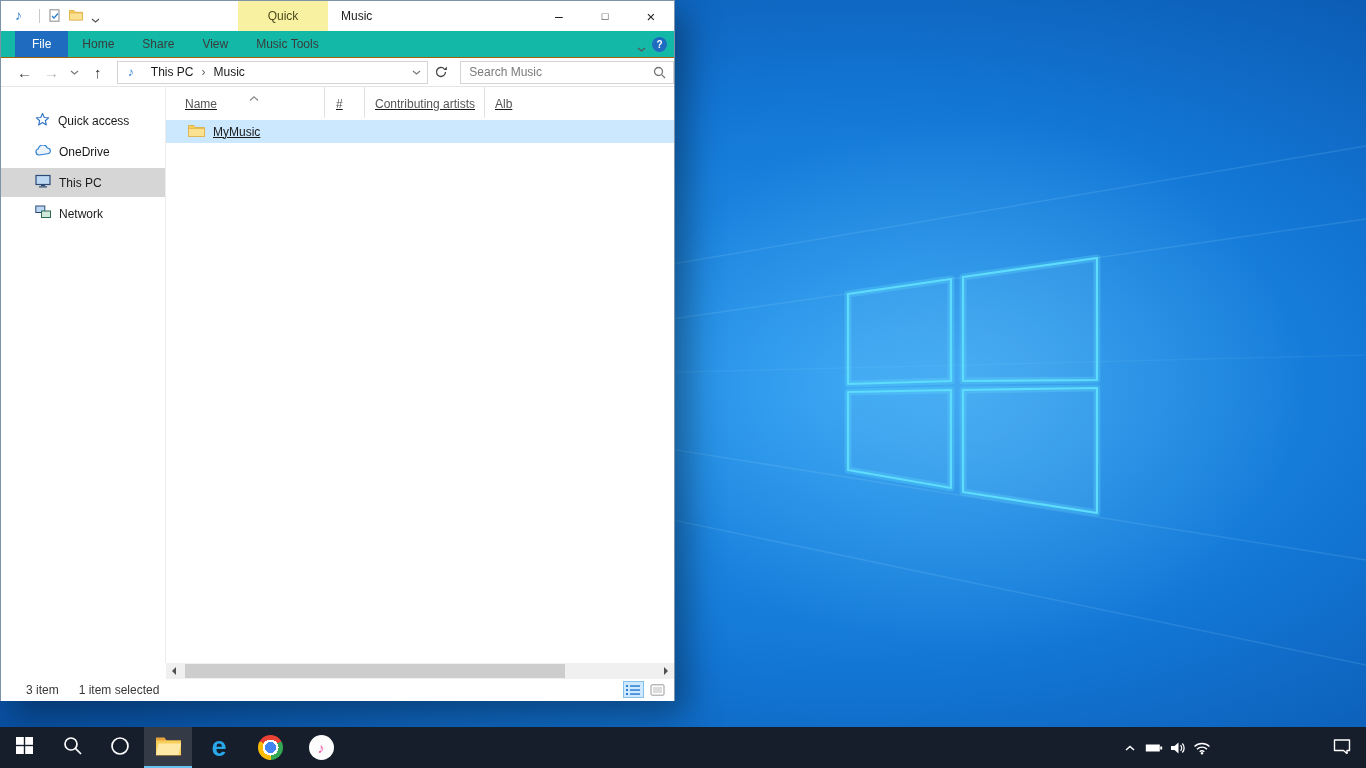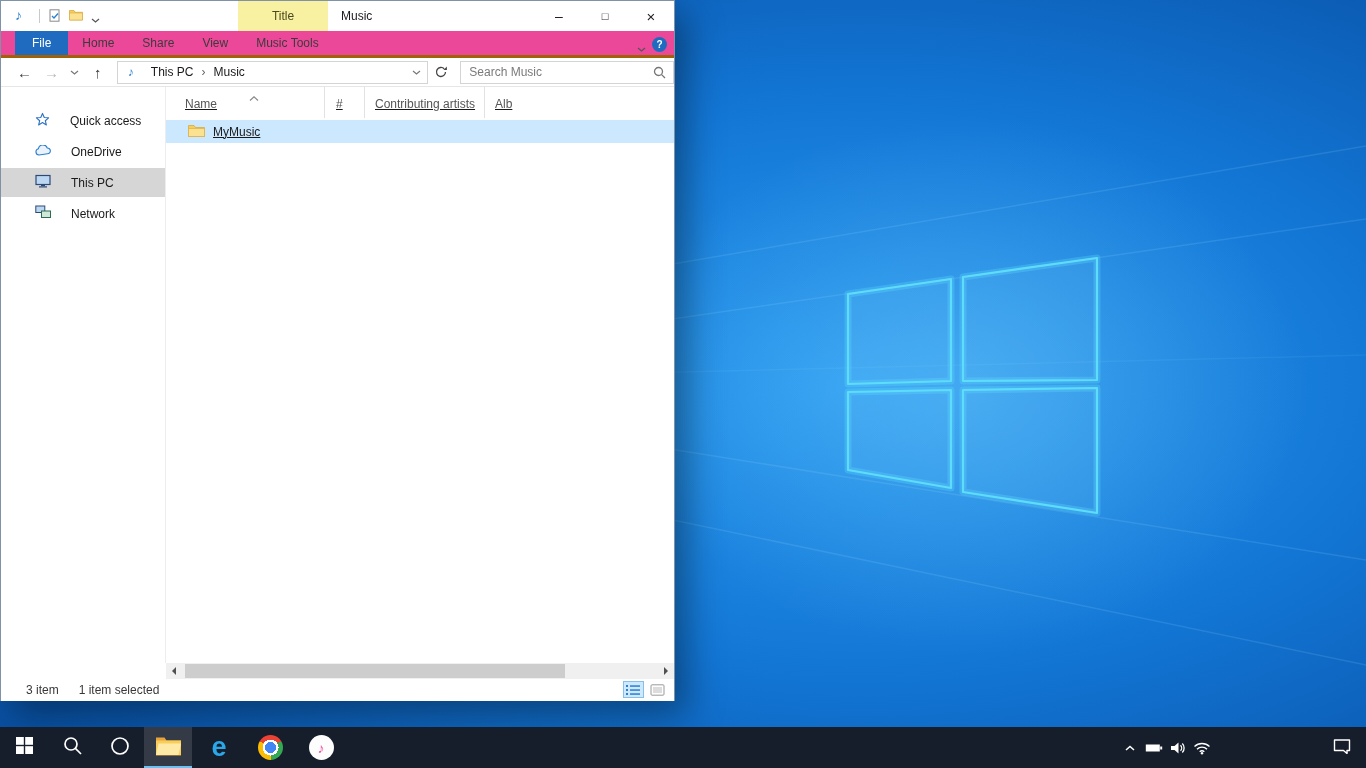--- a/index.html
+++ b/index.html
@@ -26,21 +26,21 @@
     background:var(--contextual-yellow,#f9f1a2);
     display:flex; align-items:center; justify-content:center; color:#4a4a1e;
   }
   .win-title { position:absolute; left:340px; top:0; line-height:30px; }
   .win-controls { position:absolute; right:0; top:0; display:flex; }
   .win-btn { width:46px; height:30px; display:flex; align-items:center; justify-content:center; color:#222; }
   .win-btn.min { font-size:14px; }
   .win-btn.max { font-size:11px; }
   .win-btn.close { font-size:15px; }
 
-  .tabrow { position:relative; height:27px; background:#ec4899; border-bottom:3px solid #a16207; display:flex; padding-left:14px; }
+  .tabrow { position:relative; height:27px; background:#14b8a6; border-bottom:1px solid #a16207; display:flex; padding-left:14px; }
   .tab { padding:0 14px; display:flex; align-items:center; color:#3b3b3b; }
   .tab.file { background:var(--accent-blue,#1f6bc0); color:#fff; padding:0 17px; }
   .ribbon-chevron { position:absolute; right:28px; top:10px; }
   .help-btn { position:absolute; right:7px; top:6px; width:15px; height:15px; border-radius:50%;
     background:var(--accent-blue,#1f6bc0); color:#fff; font-size:10px; font-weight:bold;
     display:flex; align-items:center; justify-content:center; }
 
   .addressrow { height:29px; background:#fff; border-bottom:1px solid #e6e6e6; display:flex; align-items:center; padding-left:10px; }
   .nav-btn { height:24px; display:flex; align-items:center; justify-content:center; font-size:15px; }
   .nav-back { width:27px; color:#3b3b3b; }
@@ -54,21 +54,21 @@
   .addr-spacer { flex:1; }
   .addr-drop { width:22px; display:flex; justify-content:center; }
   .refresh-btn { width:22px; height:23px; margin-left:2px; display:flex; align-items:center; justify-content:center; }
   .search-box { width:214px; height:23px; margin-left:8px; border:1px solid #d4d4d4; background:#fff; display:flex; align-items:center; }
   .search-box input { flex:1; border:none; outline:none; font:12px "Liberation Sans",sans-serif; padding-left:8px; color:#333; background:transparent; }
   .search-box input::placeholder { color:#7a7a7a; }
   .search-mag { width:26px; display:flex; justify-content:center; }
 
   .main { height:576px; display:flex; background:#fff; }
   .sidebar { width:165px; border-right:1px solid #ededed; padding-top:19px; }
-  .side-item { height:29px; margin-bottom:2px; display:flex; align-items:center; padding-left:34px; gap:20px; }
+  .side-item { height:29px; margin-bottom:2px; display:flex; align-items:center; padding-left:34px; gap:8px; }
   .side-item.selected { background:var(--sidebar-selected,#d6d6d6); }
   .side-label { white-space:nowrap; }
 
   .content { flex:1; position:relative;text-decoration:underline; }
   .cols { height:31px; display:flex; }
   .col { border-right:1px solid #e2e2e2; display:flex; align-items:flex-end; padding-bottom:7px; color:#555; position:relative; }
   .col:last-child { border-right:none; overflow:hidden; }
   .c1 { width:159px; padding-left:19px; }
   .c2 { width:40px; padding-left:11px; }
   .c3 { width:160px; padding-left:10px; }
@@ -166,21 +166,21 @@
         <svg width="14" height="12" viewBox="0 0 14 12">
             <path d="M0.5 1.5 h4.5 l1.2 1.8 h7.3 v7.7 h-13 z" fill="#f7ce5a" stroke="#d9a93c" stroke-width="0.8"></path>
             <path d="M0.5 4 h13 v7 h-13 z" fill="#fbe293" stroke="#d9a93c" stroke-width="0.6"></path>
           </svg>
       </span>
       <span class="qat-btn" style="left:90px; top:11px;">
         <svg width="9" height="5">
             <polyline points="1,1 4.5,4 8,1" stroke="#555" stroke-width="1.2" fill="none"></polyline>
           </svg>
       </span>
-      <div class="contextual-tab">Title</div>
+      <div class="contextual-tab">Quick</div>
       <span class="win-title">Music</span>
       <div class="win-controls">
         <div class="win-btn min">–</div>
         <div class="win-btn max">□</div>
         <div class="win-btn close">×</div>
       </div>
     </div>
 
     <div class="tabrow">
       <div class="tab file">File</div>

